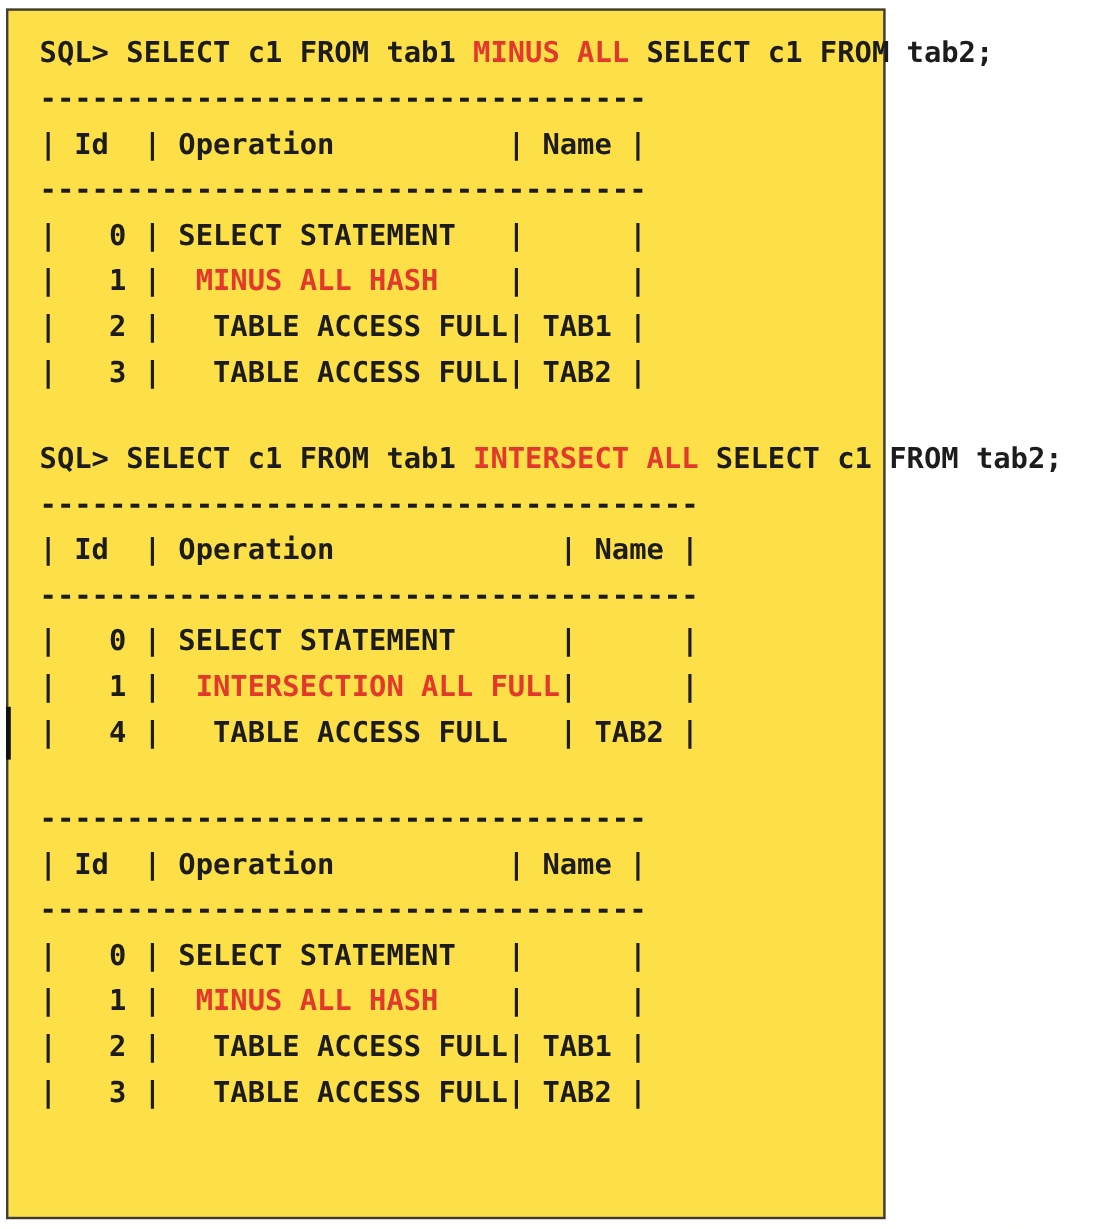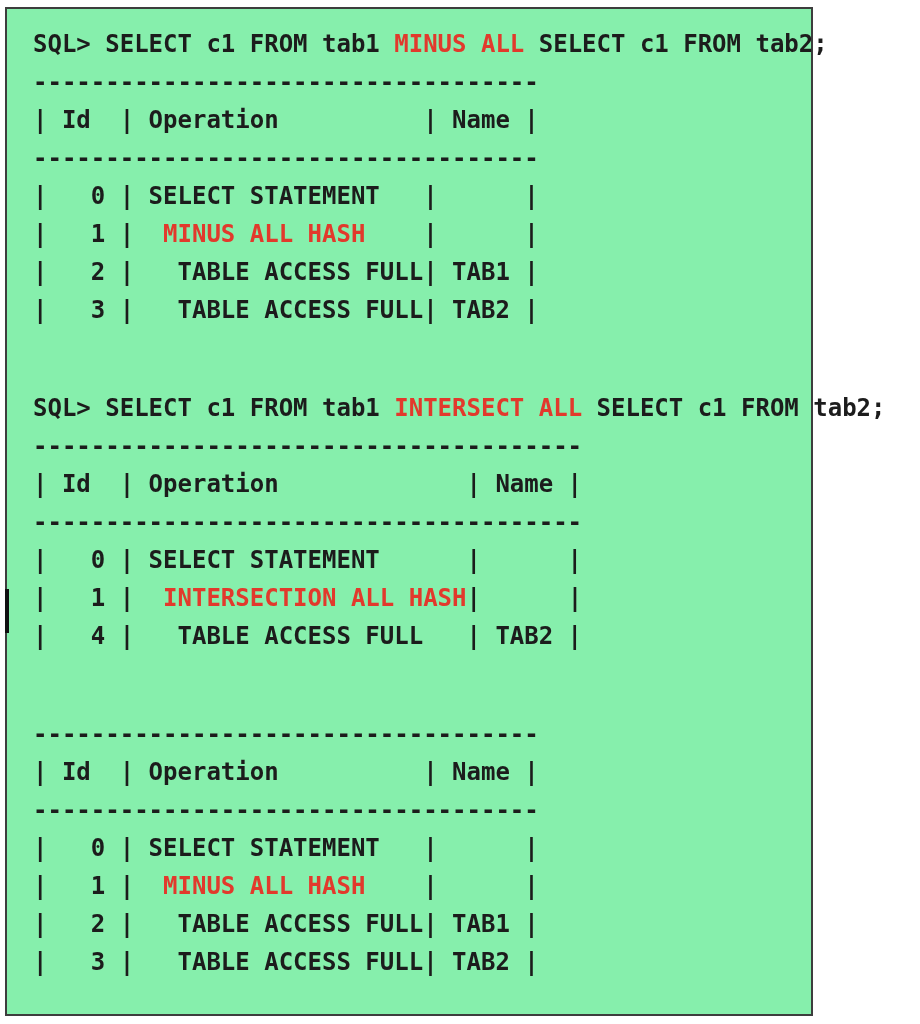--- a/index.html
+++ b/index.html
@@ -11,37 +11,37 @@
     width: 920px;
     height: 1024px;
     position: relative;
     overflow: hidden;
     font-family: "DejaVu Sans Mono", "Liberation Mono", monospace;
   }
   .frame {
     position: absolute;
     left: 5px;
     top: 7px;
-    width: 808px;
+    width: 733px;
     height: 1009px;
     box-sizing: border-box;
     border: 2px solid #3d3d3d;
-    background: #86efac;
+    background: #fde047;
   }
   .terminal-content {
     position: absolute;
     left: 26px;
     top: 16px;
     color: #1c1c1c;
     font-size: 24px;
     line-height: 38px;
     font-weight: bold;
   }
   .block + .block {
-    margin-top: 60px; 
+    margin-top: 34px; 
   }
   .line {
     white-space: pre;
     height: 38px;
   }
   .kw {
     color: #e2392c;
   }
   .caret {
     position: absolute;
@@ -68,21 +68,21 @@
       <div class="line">|   2 |   TABLE ACCESS FULL| TAB1 |</div>
       <div class="line">|   3 |   TABLE ACCESS FULL| TAB2 |</div>
     </div>
 
     <div class="block">
       <div class="line"><span>SQL&gt; SELECT c1 FROM tab1 </span><span class="kw">INTERSECT ALL</span><span> SELECT c1 FROM tab2;</span></div>
       <div class="line">--------------------------------------</div>
       <div class="line">| Id  | Operation             | Name |</div>
       <div class="line">--------------------------------------</div>
       <div class="line">|   0 | SELECT STATEMENT      |      |</div>
-      <div class="line"><span>|   1 |  </span><span class="kw">INTERSECTION ALL HASH</span><span>|      |</span></div>
+      <div class="line"><span>|   1 |  </span><span class="kw">INTERSECTION ALL FULL</span><span>|      |</span></div>
       <div class="line">|   4 |   TABLE ACCESS FULL   | TAB2 |</div>
     </div>
 
     <div class="block">
       <div class="line">-----------------------------------</div>
       <div class="line">| Id  | Operation          | Name |</div>
       <div class="line">-----------------------------------</div>
       <div class="line">|   0 | SELECT STATEMENT   |      |</div>
       <div class="line"><span>|   1 |  </span><span class="kw">MINUS ALL HASH</span><span>    |      |</span></div>
       <div class="line">|   2 |   TABLE ACCESS FULL| TAB1 |</div>

